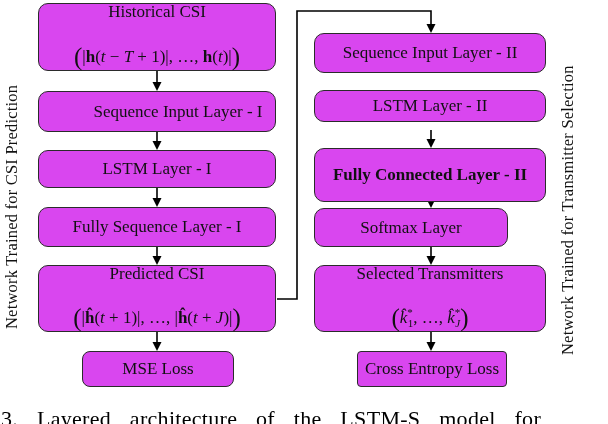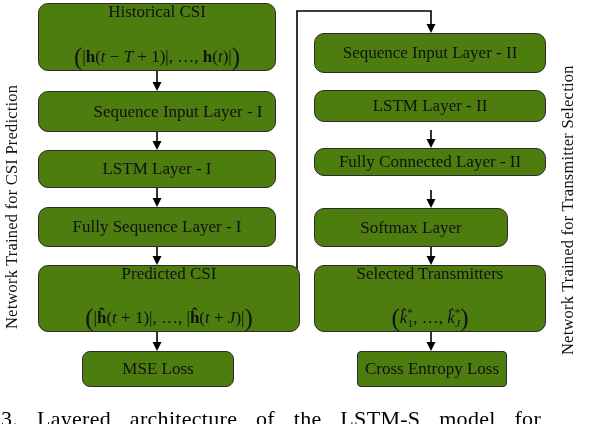--- a/index.html
+++ b/index.html
@@ -1,21 +1,21 @@
 <!DOCTYPE html>
 <html><head>
 <meta charset="utf-8">
 <style>
   html,body{margin:0;padding:0;background:#ffffff;}
   #canvas{
     position:relative;width:608px;height:424px;background:#fff;overflow:hidden;
     font-family:"Liberation Serif","DejaVu Serif",serif;color:#111;
   }
   .box{
-    position:absolute;border:1.4px solid #2b2b2b;border-radius:10px;background:#4d7c0f;
+    position:absolute;border:1.4px solid #2b2b2b;border-radius:10px;background:#d946ef;
     display:flex;flex-direction:column;align-items:center;justify-content:center;
     text-align:center;font-size:17px;line-height:1.15;box-sizing:border-box;
   }
   .box .title{font-size:17px;}
   .formula{font-size:17px;margin-top:21px;white-space:nowrap;}
   .formula .pr{font-size:25px;font-weight:400;vertical-align:-3px;}
   .formula .b{font-weight:bold;}
   .formula .i{font-style:italic;}
   .formula .sup{font-size:11px;vertical-align:7px;}
   .formula .subback{font-size:11px;vertical-align:-4px;margin-left:-5px;}
@@ -78,38 +78,38 @@
   </div>
 
   <div class="box" style="left:38px;top:150px;width:238px;height:38px;">
     <div class="title">LSTM Layer - I</div>
   </div>
 
   <div class="box" style="left:38px;top:207px;width:238px;height:40px;">
     <div class="title">Fully Sequence Layer - I</div>
   </div>
 
-  <div class="box" style="left:38px;top:265px;width:262px;height:67px;">
+  <div class="box" style="left:38px;top:265px;width:238px;height:67px;">
     <div class="title">Predicted CSI</div>
     <div class="formula"><span class="pr">(</span><span>|</span><span class="b">ĥ</span><span>(</span><span class="i">t</span><span> + 1)</span><span>|</span><span>, …, </span><span>|</span><span class="b">ĥ</span><span>(</span><span class="i">t</span><span> + </span><span class="i">J</span><span>)</span><span>|</span><span class="pr">)</span></div>
   </div>
 
   <div class="box" style="left:82px;top:351px;width:152px;height:36px;border-radius:8px;">
     <div class="title">MSE Loss</div>
   </div>
 
   <div class="box" style="left:314px;top:33px;width:232px;height:40px;">
     <div class="title">Sequence Input Layer - II</div>
   </div>
 
   <div class="box" style="left:314px;top:90px;width:232px;height:32px;">
     <div class="title">LSTM Layer - II</div>
   </div>
 
-  <div class="box" style="left:314px;top:148px;width:232px;height:28px;">
+  <div class="box" style="left:314px;top:148px;width:232px;height:54px;font-weight:bold;">
     <div class="title">Fully Connected Layer - II</div>
   </div>
 
   <div class="box" style="left:314px;top:208px;width:194px;height:39px;">
     <div class="title">Softmax Layer</div>
   </div>
 
   <div class="box" style="left:314px;top:265px;width:232px;height:67px;">
     <div class="title">Selected Transmitters</div>
     <div class="formula"><span class="pr">(</span><span class="i">k̂</span><span class="sup">*</span><span class="subback">1</span><span>, …, </span><span class="i">k̂</span><span class="sup">*</span><span class="subback i">J</span><span class="pr">)</span></div>

